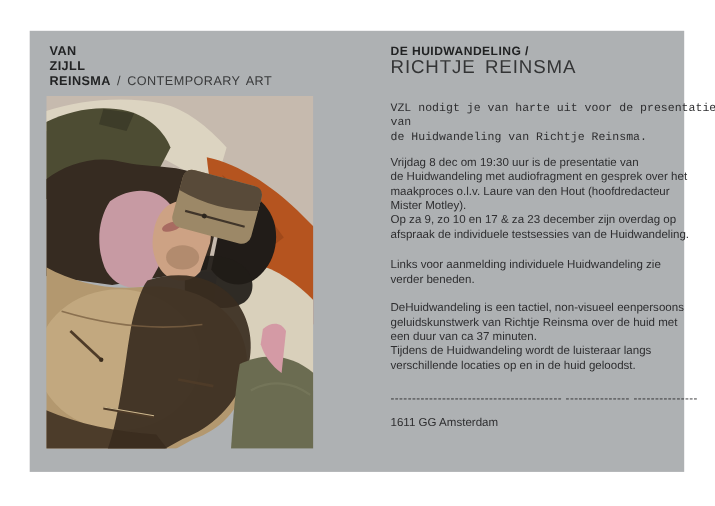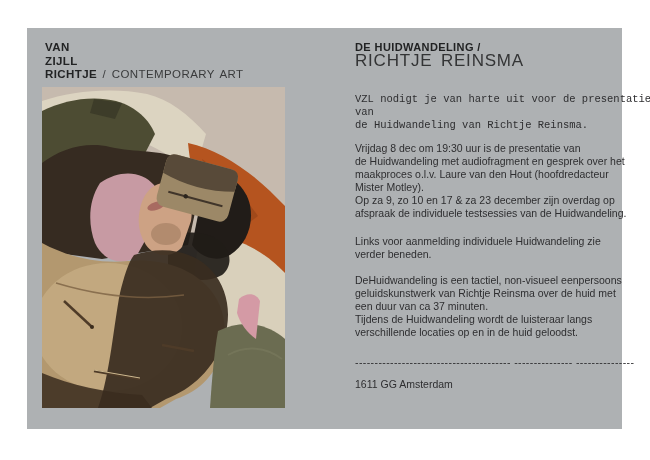--- a/index.html
+++ b/index.html
@@ -79,21 +79,21 @@
   .footer-address { line-height: 13px; }
 </style>
 </head>
 <body>
 
 <div class="panel">
 
   <div class="logo">
     <div>VAN</div>
     <div>ZIJLL</div>
-    <div><span>RICHTJE</span><span class="logo-regular"> / CONTEMPORARY ART</span></div>
+    <div><span>REINSMA</span><span class="logo-regular"> / CONTEMPORARY ART</span></div>
   </div>
 
   <figure class="photo">
     <svg viewBox="0 0 243 321" xmlns="http://www.w3.org/2000/svg">
 
       <rect x="0" y="0" width="243" height="160" fill="#c6baae"></rect>
 
       <path d="M0,14 C30,4 70,0 105,7 C127,12 147,28 164,47 L152,88 C124,63 96,50 62,44 C36,40 12,34 0,32 Z" fill="#dcd4c1"></path>
 
       <path d="M0,94 L0,24 C22,13 50,8 74,14 C95,20 107,33 113,47 L98,76 L42,94 Z" fill="#4d4c33"></path>

